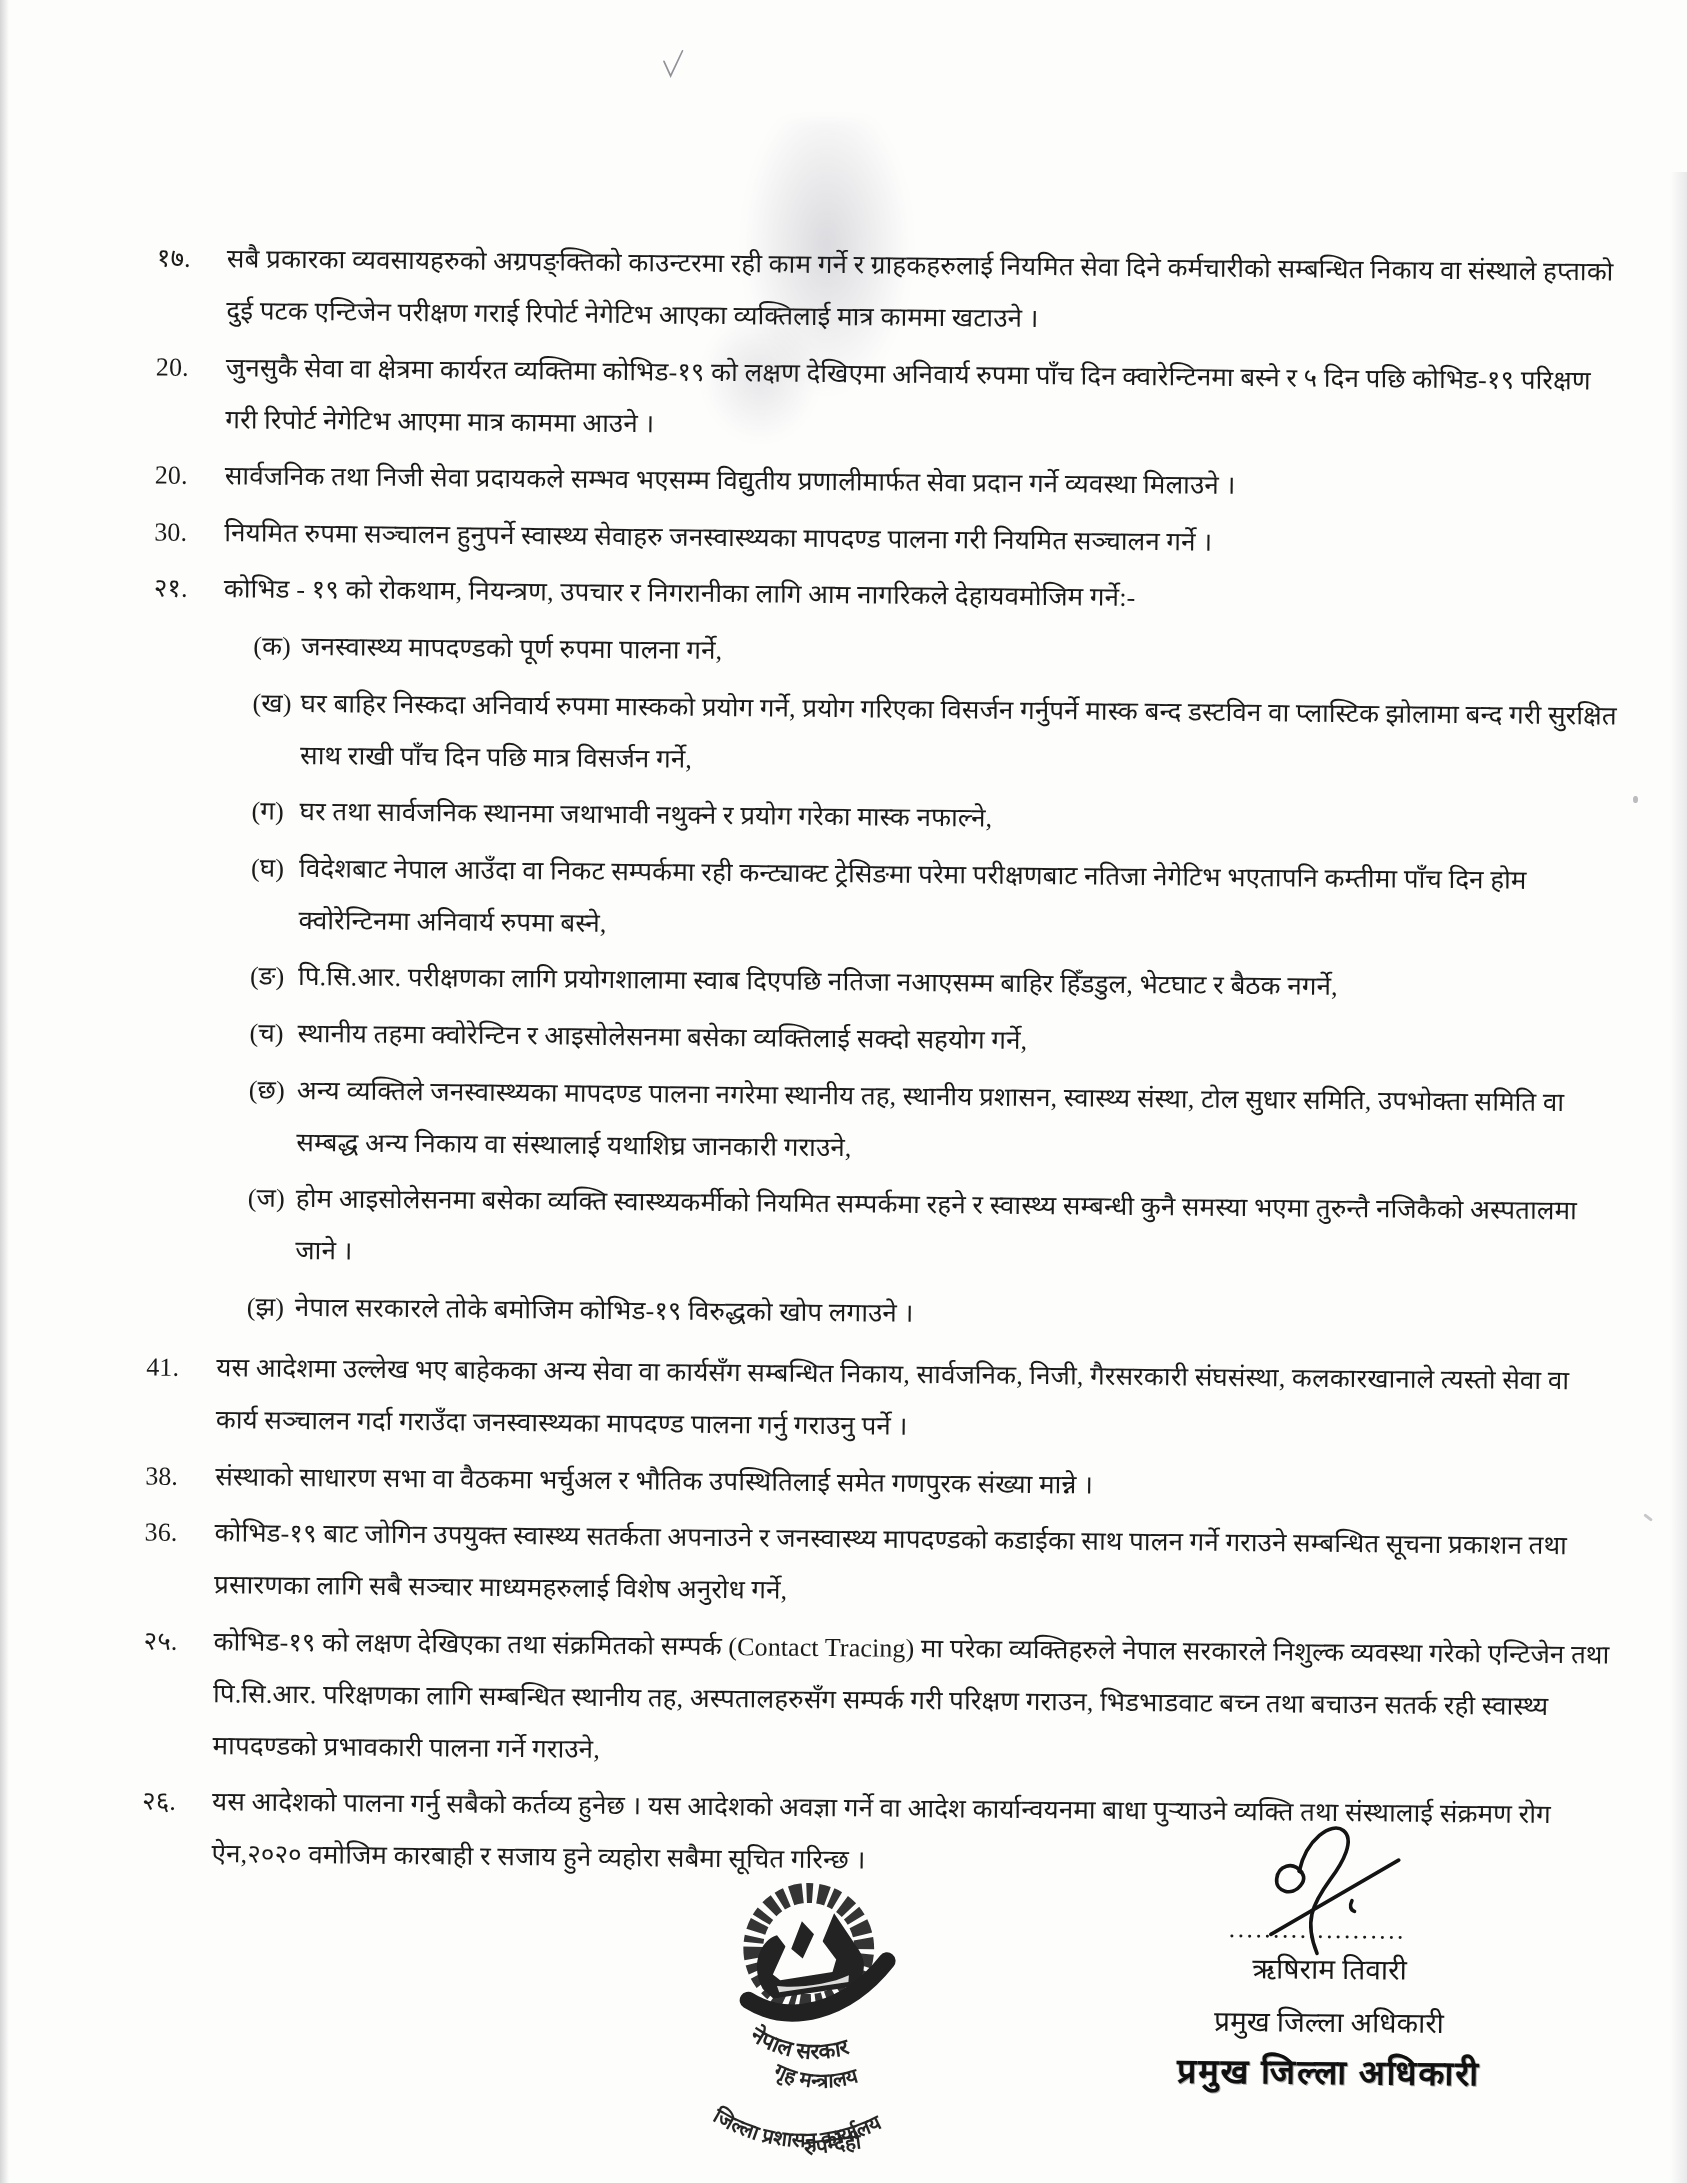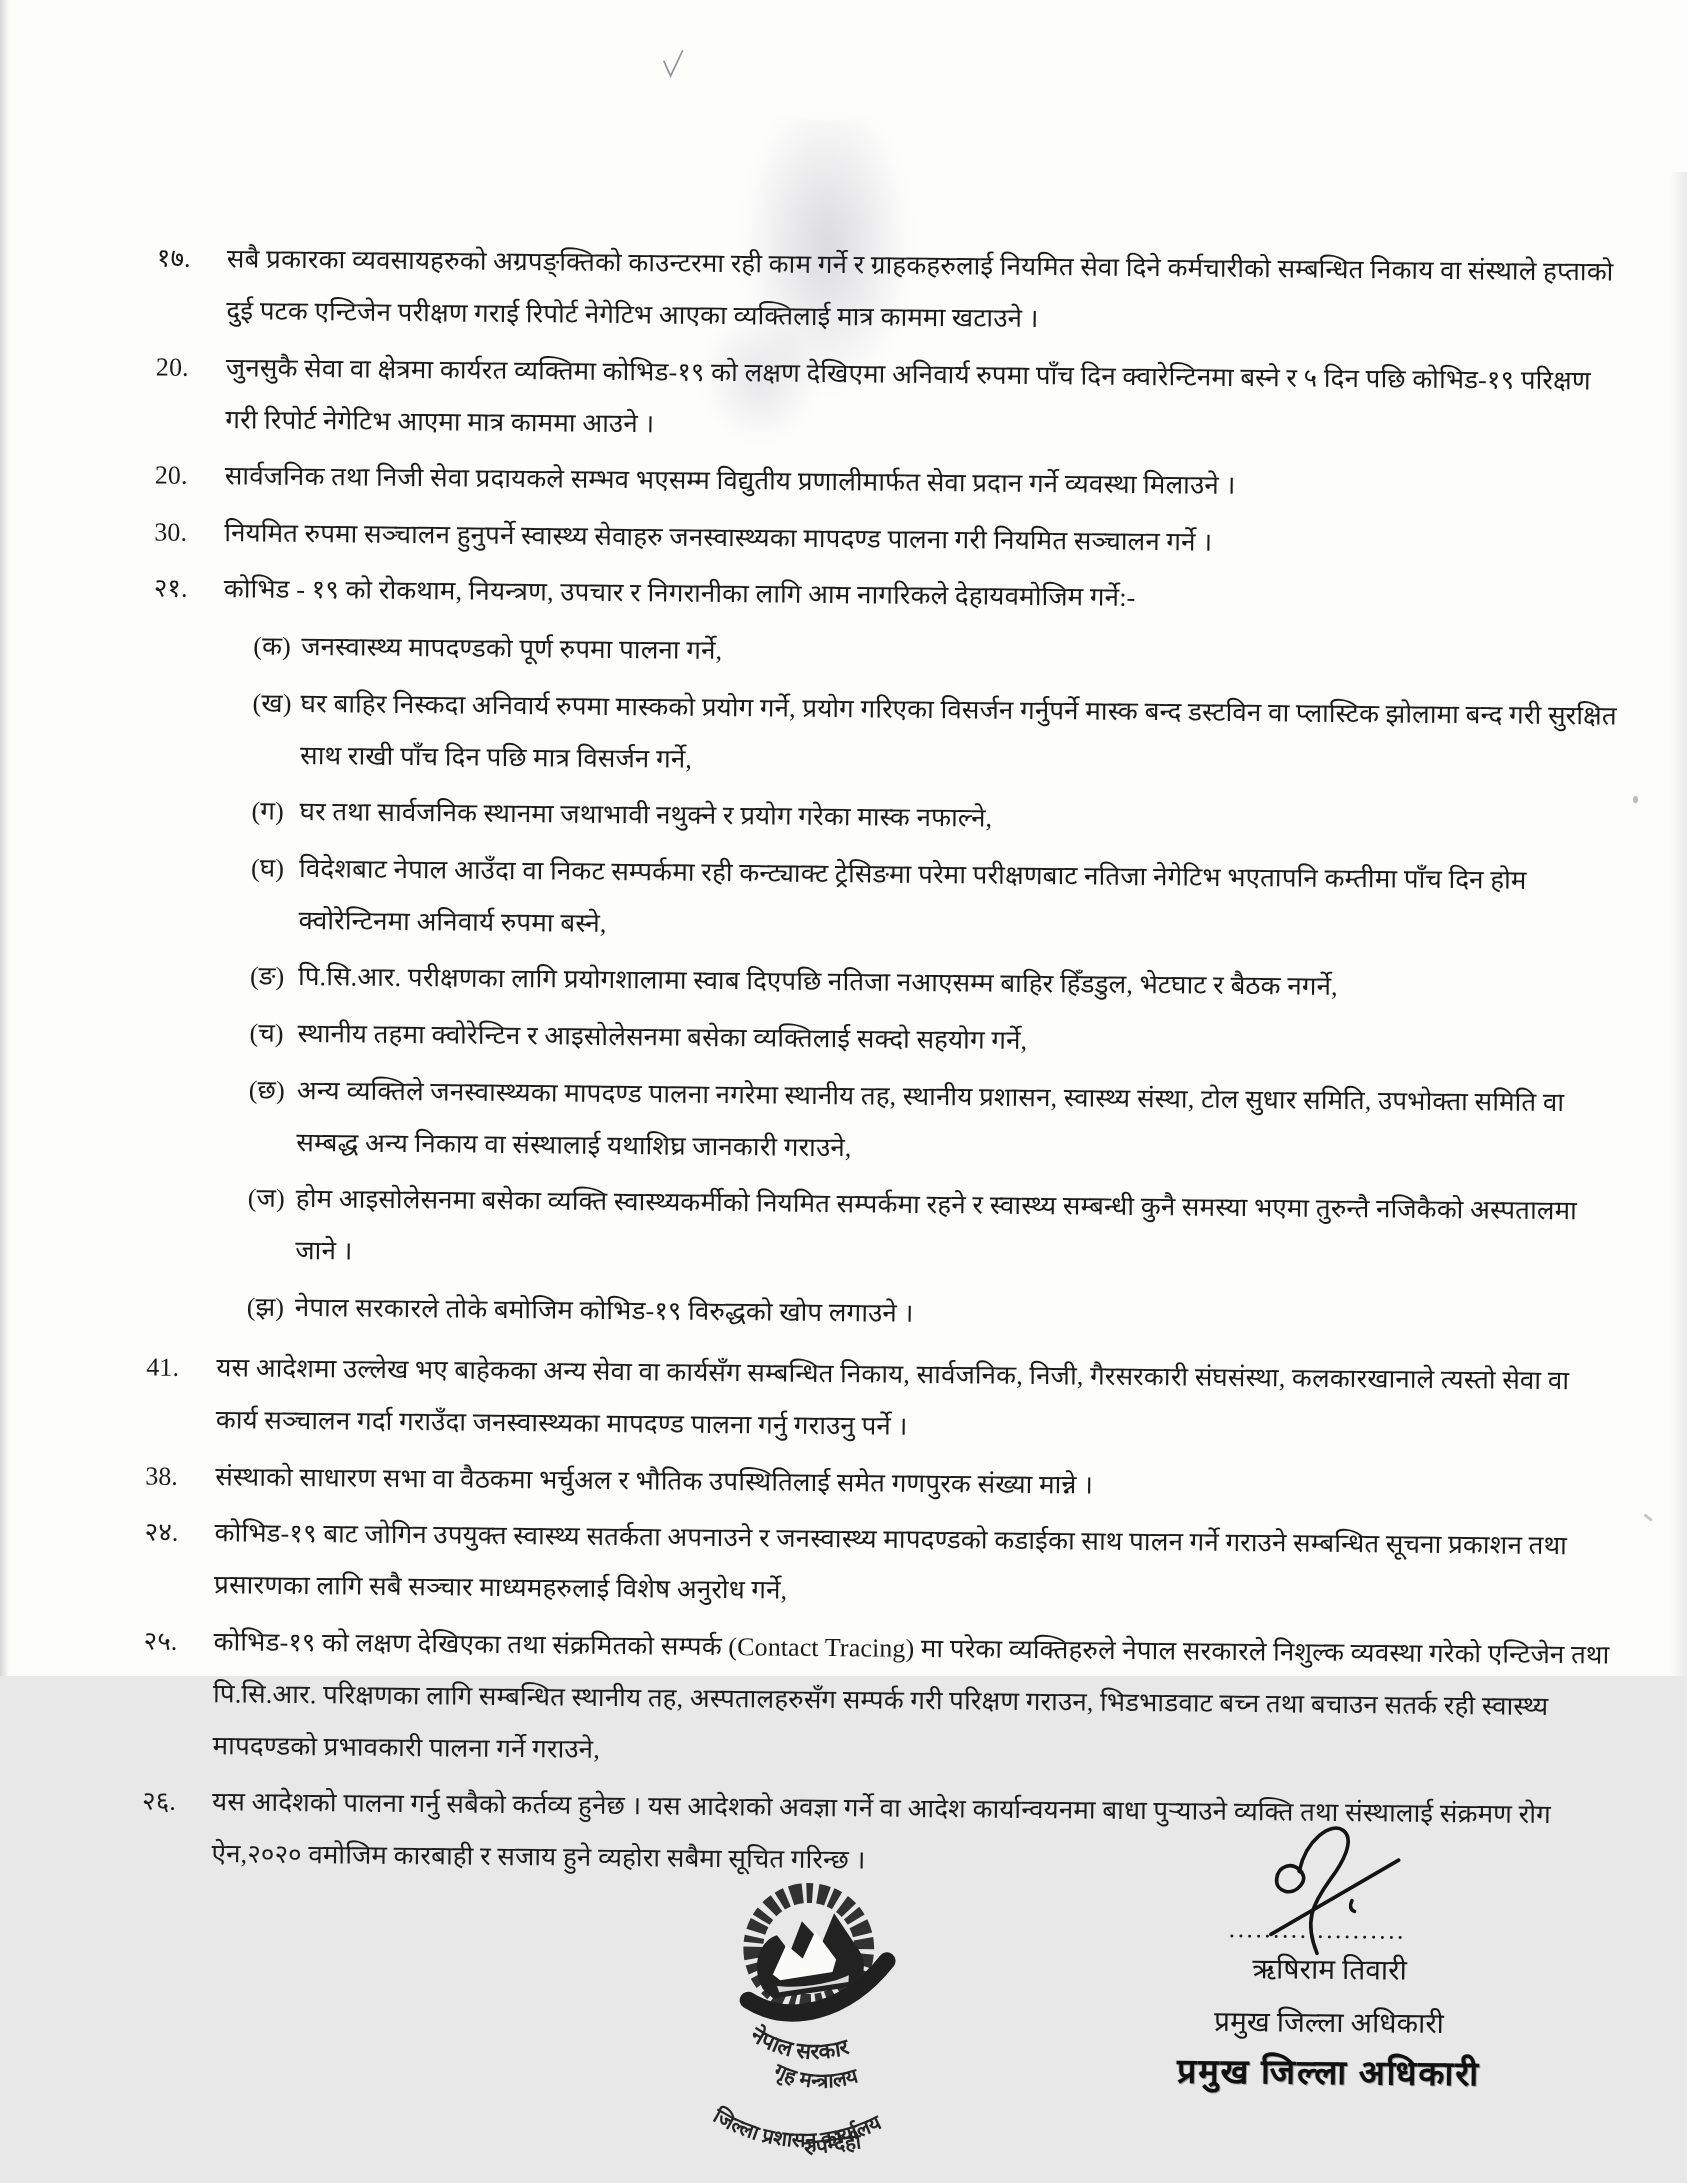--- a/index.html
+++ b/index.html
@@ -3,21 +3,21 @@
 <meta charset="utf-8">
 <style>
   html,body{margin:0;padding:0;}
   body{
     width:1687px;height:2183px;
     background:#e8e8e8;
     font-family:"Liberation Serif","DejaVu Serif",serif;
     position:relative;overflow:hidden;
   }
   .page{
-    position:absolute;left:0;top:0;width:1687px;height:1676px;
+    position:absolute;left:0;top:0;width:1687px;height:2183px;
     background:#fdfdfc;color:#1b1b1b;
   }
   
   .edge-left{position:absolute;left:0;top:0;bottom:0;width:9.3px;
     background:linear-gradient(to right,rgba(110,110,118,.28),rgba(0,0,0,0));}
   .edge-right{position:absolute;right:0;top:172px;bottom:0;width:17px;
     background:linear-gradient(to left,rgba(130,130,138,.16),rgba(0,0,0,0));}
   
   .smudge-a{position:absolute;left:741px;top:119px;width:172px;height:278px;
     background:radial-gradient(ellipse at 50% 45%,rgba(85,85,110,.20),rgba(85,85,110,0) 70%);
@@ -154,21 +154,21 @@
         <span class="num">41.</span>
         <div class="icol">यस आदेशमा उल्लेख भए बाहेकका अन्य सेवा वा कार्यसँग सम्बन्धित निकाय, सार्वजनिक, निजी, गैरसरकारी संघसंस्था, कलकारखानाले त्यस्तो सेवा वा कार्य सञ्चालन गर्दा गराउँदा जनस्वास्थ्यका मापदण्ड पालना गर्नु गराउनु पर्ने ।</div>
       </div>
 
       <div class="item">
         <span class="num">38.</span>
         <div class="icol">संस्थाको साधारण सभा वा वैठकमा भर्चुअल र भौतिक उपस्थितिलाई समेत गणपुरक संख्या मान्ने ।</div>
       </div>
 
       <div class="item">
-        <span class="num">२४.</span>
+        <span class="num">36.</span>
         <div class="icol">कोभिड-१९ बाट जोगिन उपयुक्त स्वास्थ्य सतर्कता अपनाउने र जनस्वास्थ्य मापदण्डको कडाईका साथ पालन गर्ने गराउने सम्बन्धित सूचना प्रकाशन तथा प्रसारणका लागि सबै सञ्चार माध्यमहरुलाई विशेष अनुरोध गर्ने,</div>
       </div>
 
       <div class="item">
         <span class="num">२५.</span>
         <div class="icol">कोभिड-१९ को लक्षण देखिएका तथा संक्रमितको सम्पर्क (Contact Tracing) मा परेका व्यक्तिहरुले नेपाल सरकारले निशुल्क व्यवस्था गरेको एन्टिजेन तथा पि.सि.आर. परिक्षणका लागि सम्बन्धित स्थानीय तह, अस्पतालहरुसँग सम्पर्क गरी परिक्षण गराउन, भिडभाडवाट बच्न तथा बचाउन सतर्क रही स्वास्थ्य मापदण्डको प्रभावकारी पालना गर्ने गराउने,</div>
       </div>
 
       <div class="item">
         <span class="num">२६.</span>

